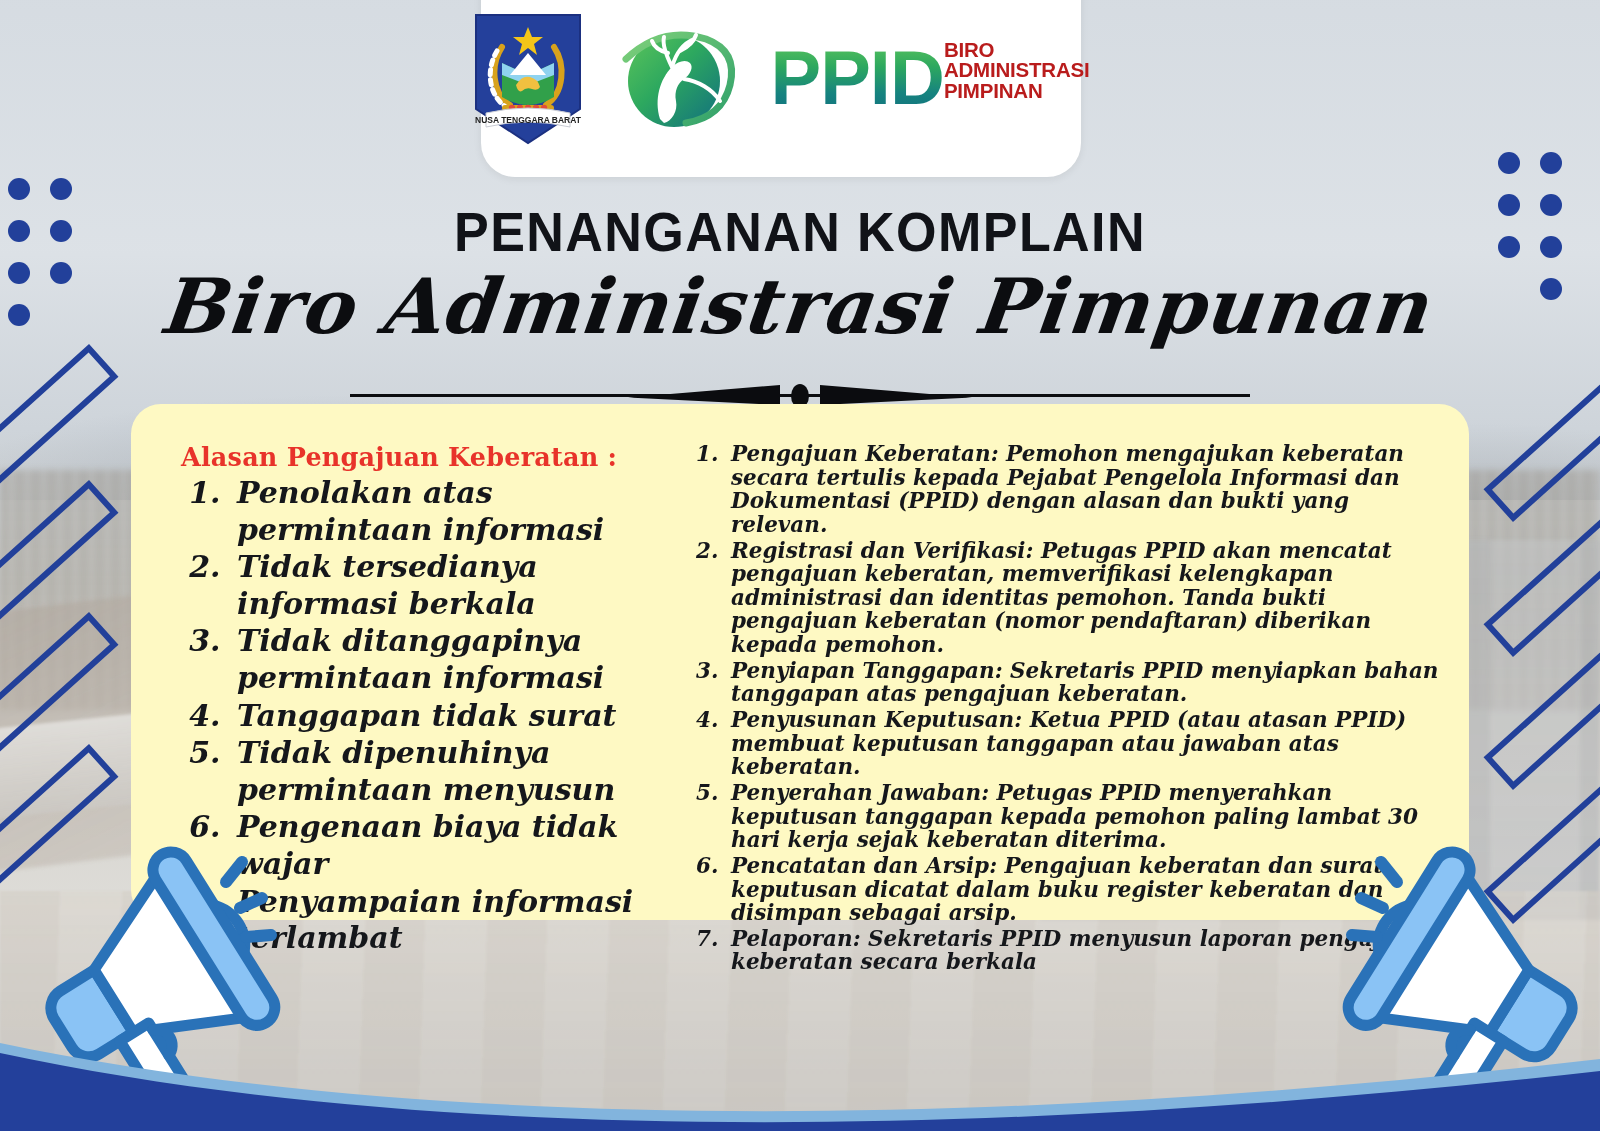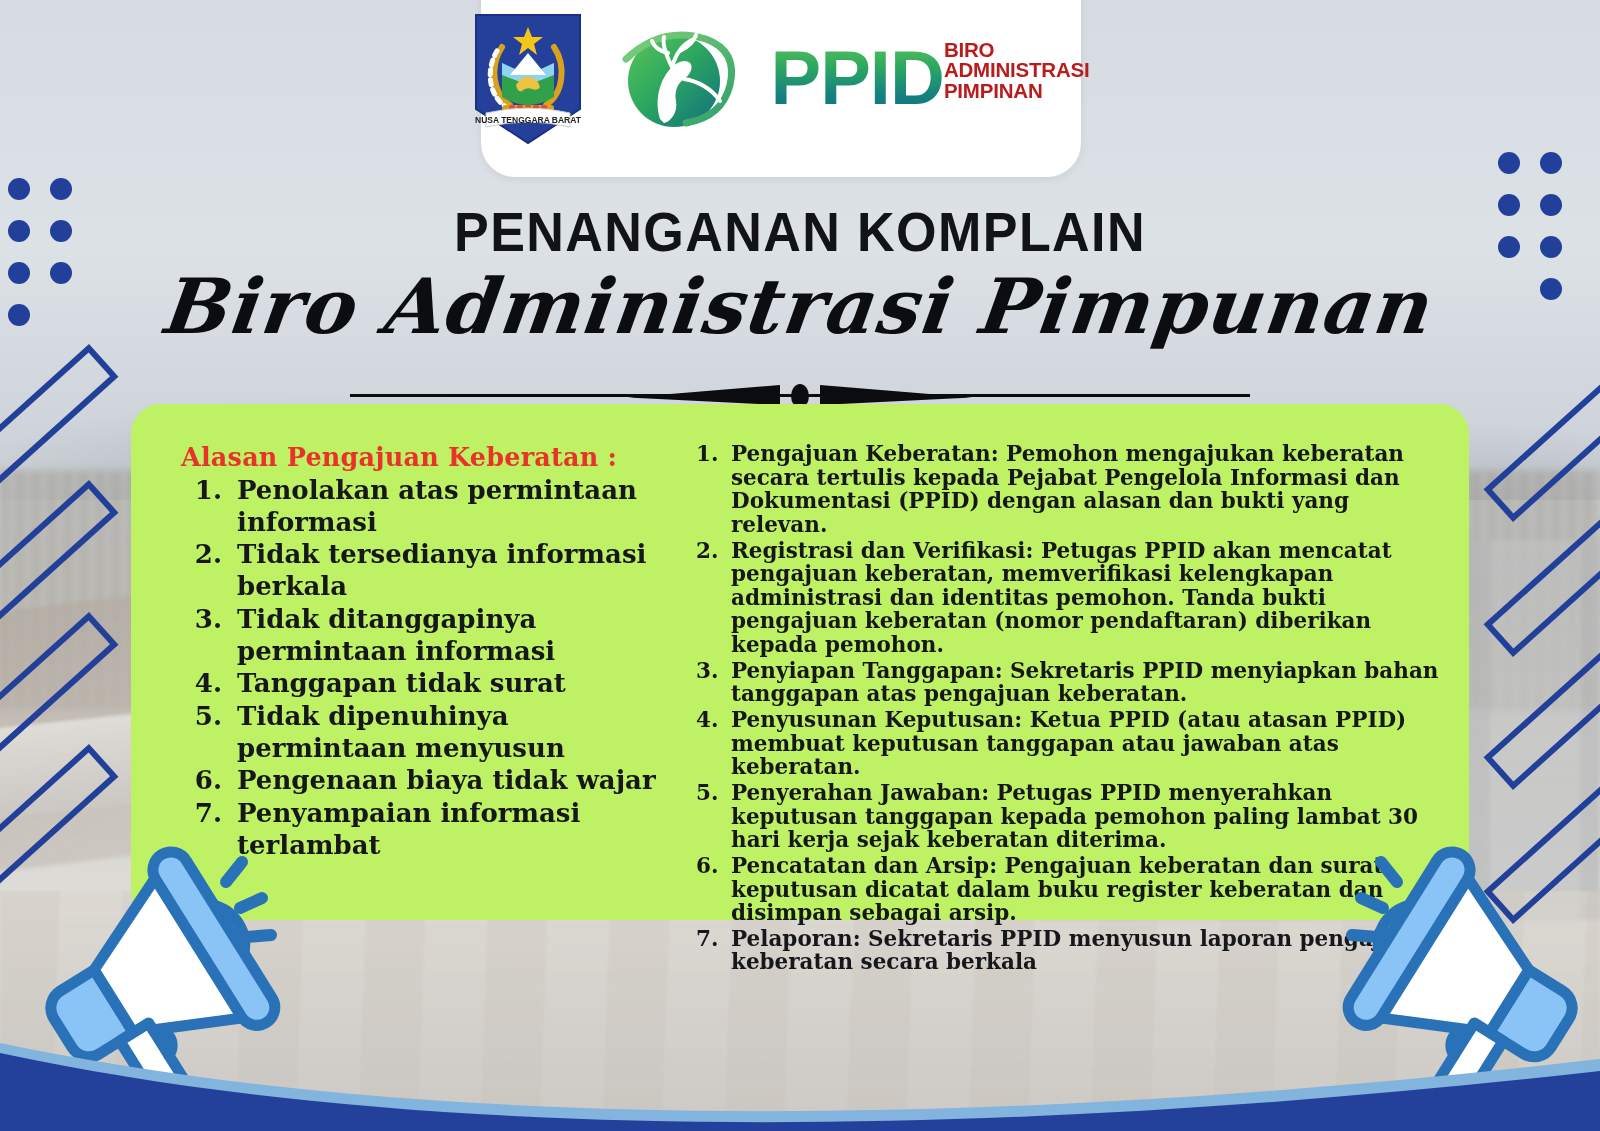--- a/index.html
+++ b/index.html
@@ -154,21 +154,21 @@
   .divider .tri-r { right: 278px; clip-path: polygon(0 0, 0 100%, 100% 62%); }
   .divider .gem {
     position: absolute; left: 50%; top: 0px; margin-left: -9px;
     width: 18px; height: 24px; border-radius: 50%; background: #0b0c0f;
   }
 
   
   .content-card {
     position: absolute; left: 131px; top: 404px;
     width: 1338px; height: 516px;
-    background: #bef264;
+    background: #fef9c3;
     border-radius: 30px;
   }
   .cols { display: flex; padding: 38px 28px 0 28px; }
   .col-left  { width: 500px; flex: 0 0 500px; }
   .col-right { flex: 1; padding-left: 22px; }
 
   .sec-head {
     color: #e8332a;
     font-family: "DejaVu Serif", serif;
     font-weight: 700;
@@ -180,28 +180,30 @@
   .sec-head.right { font-size: 23px; }
 
   ol.items {
     list-style: decimal;
     color: #15171b;
     font-family: "DejaVu Serif", serif;
     font-weight: 700;
   }
   ol.left-items {
     padding-left: 72px;
-    font-size: 26px;
+    font-size: 30px;
     line-height: 1.22;
+    font-style: italic;
   }
   ol.left-items li { margin-bottom: 1px; padding-left: 6px; }
   ol.right-items {
     padding-left: 45px;
     font-size: 21.5px;
     line-height: 1.10;
+    font-style: italic;
   }
   ol.right-items li { margin-bottom: 2px; padding-left: 5px; }
 
   
   .megaphone { position: absolute; }
   .mega-left  { left: 28px;  top: 836px; width: 275px; height: 265px; }
   .mega-right { left: 1320px; top: 836px; width: 275px; height: 265px; transform: scaleX(-1); }
 
   
   .wave { position: absolute; left: 0; bottom: 0; width: 1600px; height: 130px; }

